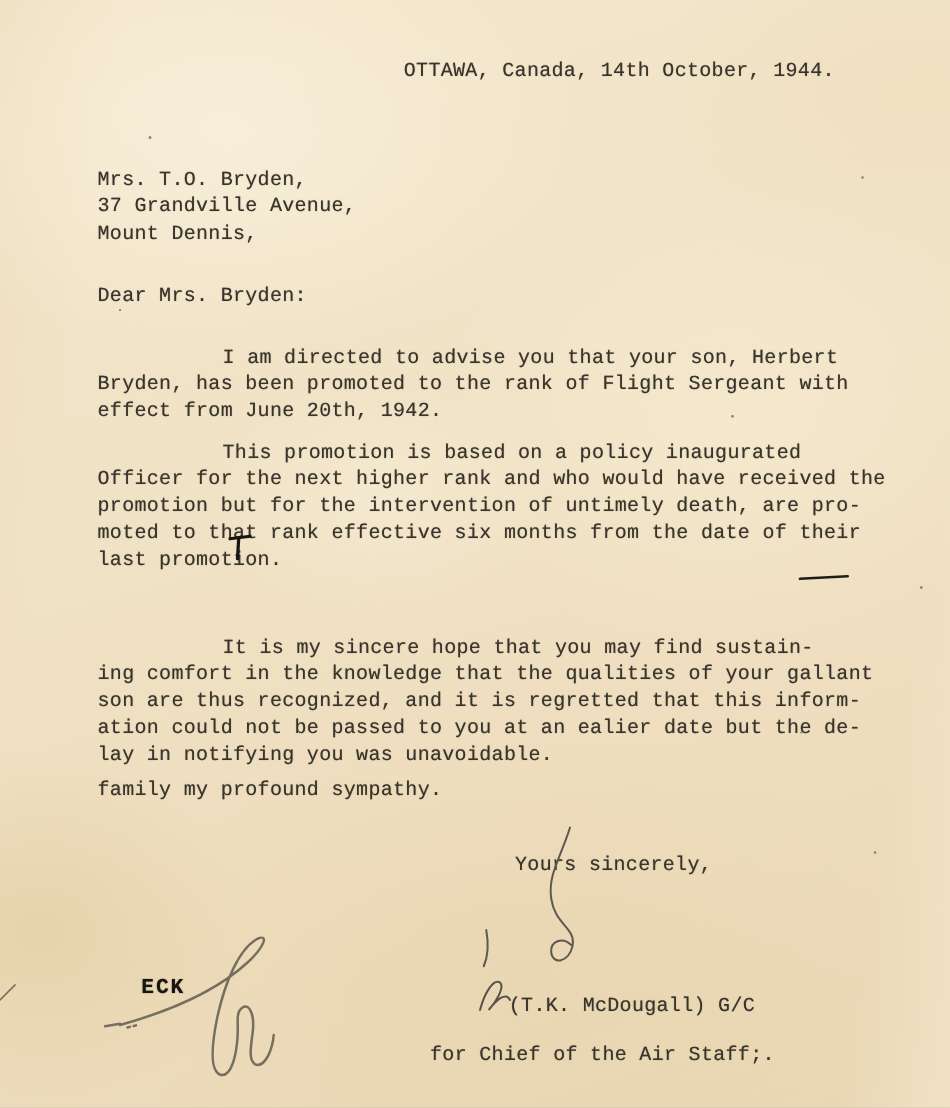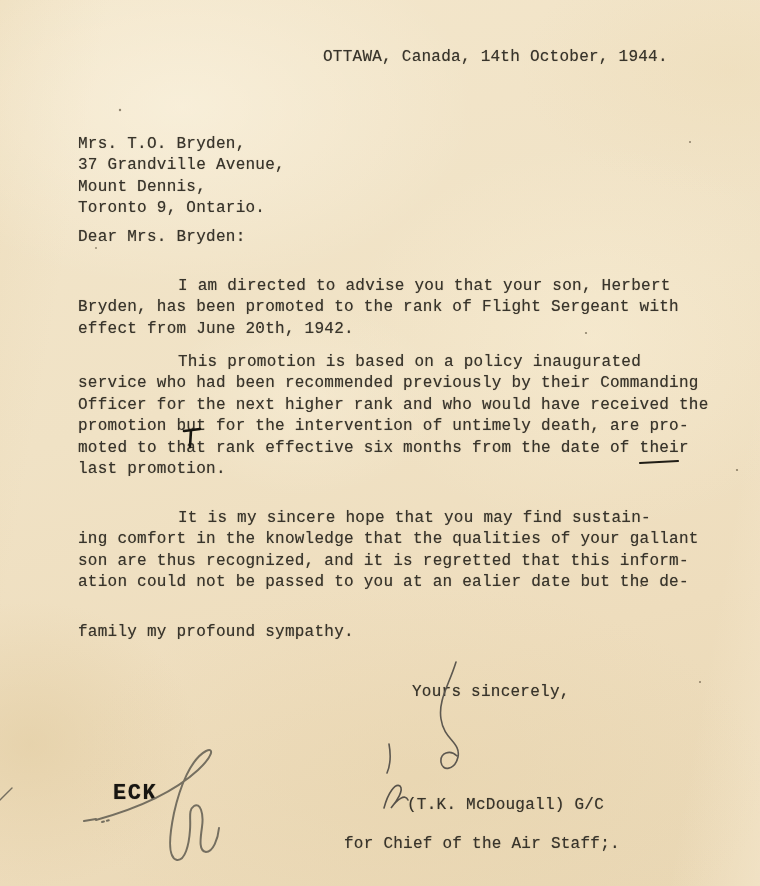--- a/index.html
+++ b/index.html
@@ -25,67 +25,66 @@
     line-height:21.4px;
     letter-spacing:.25px;
     color:#38342b;
     text-shadow:0 0 .8px rgba(48,43,33,.55);
   }
   .block{position:absolute;}
   .indent{padding-left:100px;}
   .stamp{
     position:absolute;
     font-weight:bold;
-    font-size:22px;
+    font-size:17px;
     letter-spacing:1.5px;
     color:#171511;
     text-shadow:0 0 1px rgba(20,18,12,.6);
   }
   .overlay{position:absolute;left:0;top:0;pointer-events:none;}
 </style>
 </head>
 <body>
 
 <div class="sheet">
 
   <div class="block" style="left:323px;top:47px">
     <div class="ln">OTTAWA, Canada, 14th October, 1944.</div>
   </div>
 
   <div class="block" style="left:78px;top:134px">
     <div class="ln">Mrs. T.O. Bryden,</div>
     <div class="ln">37 Grandville Avenue,</div>
     <div class="ln">Mount Dennis,</div>
-    <div class="ln">Toronto 9, Ontario.</div>
   </div>
 
   <div class="block" style="left:78px;top:227px">
     <div class="ln">Dear Mrs. Bryden:</div>
   </div>
 
   <div class="block" style="left:78px;top:276px">
     <div class="ln indent">I am directed to advise you that your son, Herbert</div>
     <div class="ln">Bryden, has been promoted to the rank of Flight Sergeant with</div>
     <div class="ln">effect from June 20th, 1942.</div>
   </div>
 
   <div class="block" style="left:78px;top:352px">
     <div class="ln indent">This promotion is based on a policy inaugurated</div>
-    <div class="ln">service who had been recommended previously by their Commanding</div>
     <div class="ln">Officer for the next higher rank and who would have received the</div>
     <div class="ln">promotion but for the intervention of untimely death, are pro-</div>
     <div class="ln">moted to that rank effective six months from the date of their</div>
     <div class="ln">last promotion.</div>
   </div>
 
   <div class="block" style="left:78px;top:508px">
     <div class="ln indent">It is my sincere hope that you may find sustain-</div>
     <div class="ln">ing comfort in the knowledge that the qualities of your gallant</div>
     <div class="ln">son are thus recognized, and it is regretted that this inform-</div>
     <div class="ln">ation could not be passed to you at an ealier date but the de-</div>
+    <div class="ln">lay in notifying you was unavoidable.</div>
   </div>
 
   <div class="block" style="left:78px;top:622px">
     <div class="ln">family my profound sympathy.</div>
   </div>
 
   <div class="block" style="left:412px;top:682px">
     <div class="ln">Yours sincerely,</div>
   </div>
 

